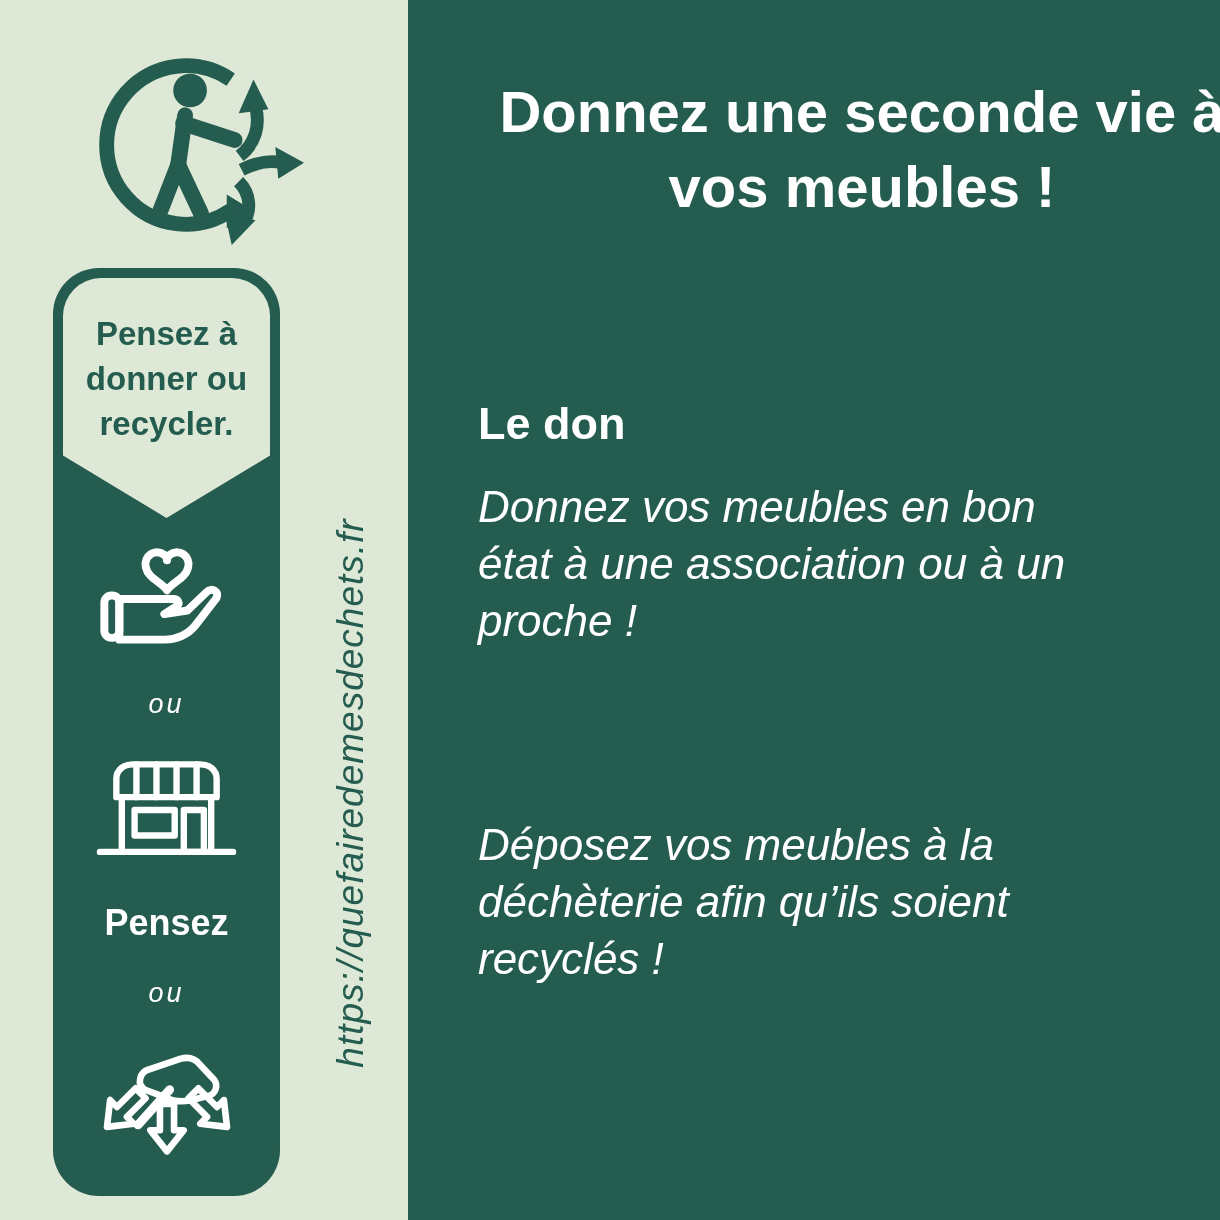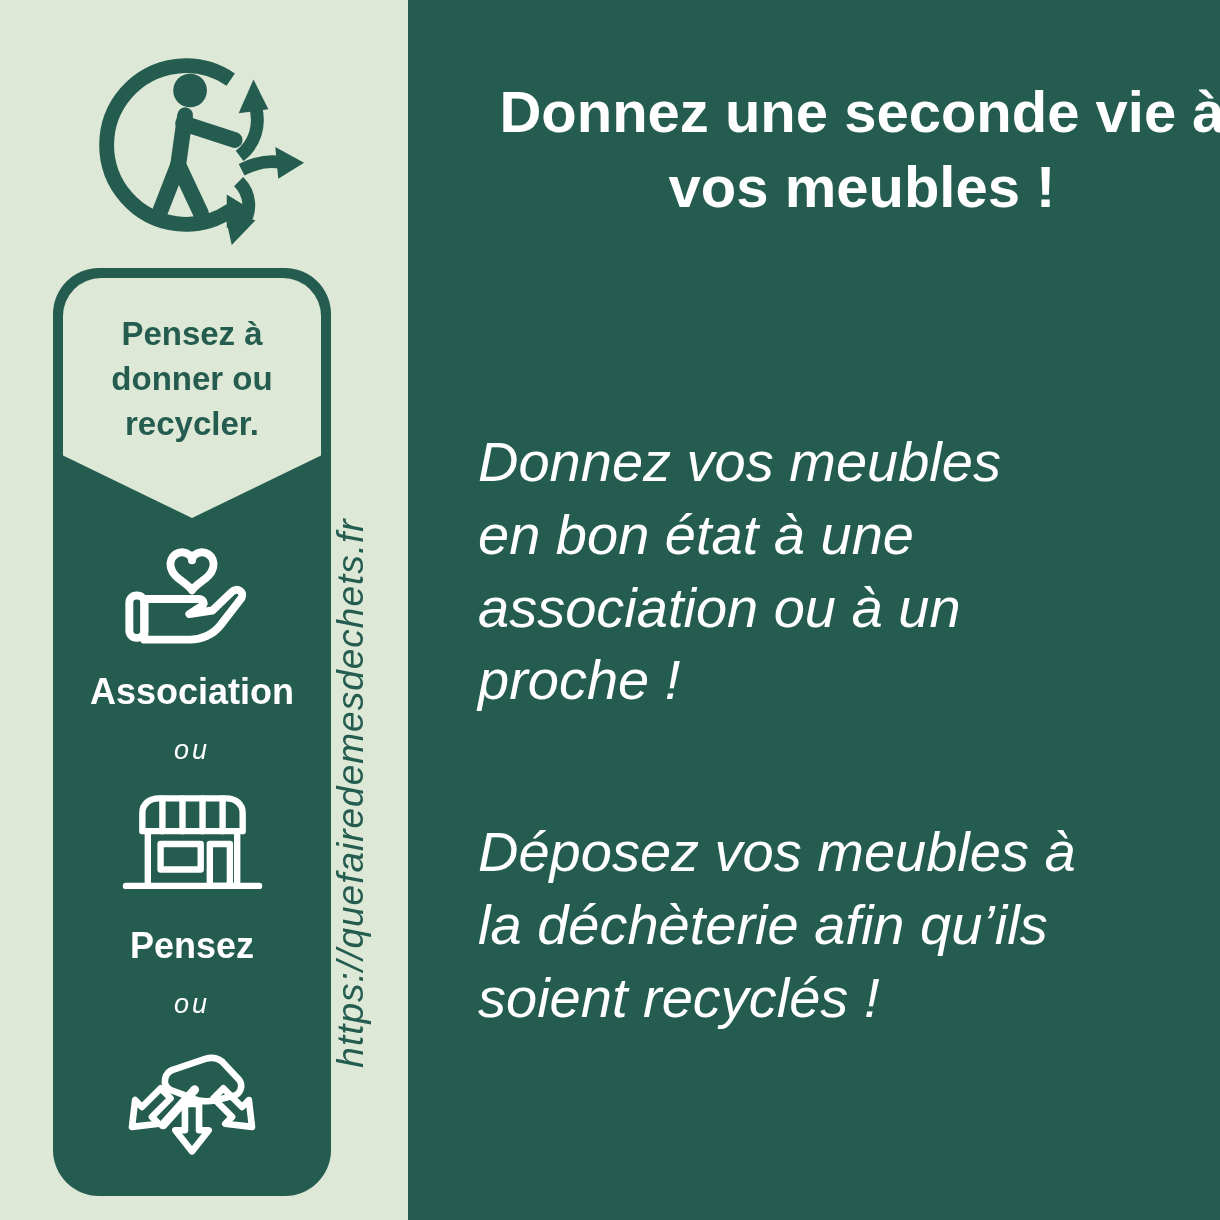--- a/index.html
+++ b/index.html
@@ -9,21 +9,21 @@
     font-family:"Liberation Sans","DejaVu Sans",sans-serif;
     color:var(--dark-green,#245c4f);
   }
   .right-panel {
     position:absolute; left:408px; top:0; width:812px; height:1220px;
     background:var(--dark-green,#245c4f);
   }
   
   .triman { position:absolute; left:90px; top:36px; width:218px; height:218px; color:var(--dark-green,#245c4f); }
   .banner {
-    position:absolute; left:53px; top:268px; width:278px; height:928px;
+    position:absolute; left:53px; top:268px; width:227px; height:928px;
     background:var(--dark-green,#245c4f); border-radius:46px;
   }
   .flag {
     position:absolute; left:10px; top:10px; right:10px; height:240px;
     background:var(--light-green,#dee8d6);
     border-radius:38px 38px 0 0;
     clip-path:polygon(0 0,100% 0,100% 74%,50% 100%,0 74%);
   }
   .flag-text {
     width:205px; margin:34px auto 0; text-align:center;
@@ -48,21 +48,21 @@
   .heading {
     position:absolute; left:408px; top:74px; width:908px; margin:0;
     padding:0 40px; box-sizing:border-box; text-align:center;
     color:#ffffff; font-size:58px; font-weight:bold; line-height:1.3;
   }
   .sec { position:absolute; left:478px; width:620px; }
   .sec-don { top:398px; }
   .sec-recyclage { top:788px; }
   .sec h2 { margin:0; color:#ffffff; font-size:45px; font-weight:bold; line-height:1.15; }
   .sec p  { margin:28px 0 0; max-width:600px; color:#ffffff; font-style:italic;
-            font-size:56px; line-height:1.3; }
+            font-size:44px; line-height:1.3; }
   svg { overflow:visible; }
 </style>
 </head>
 <body>
 
 <div class="poster">
 
   <svg class="triman" viewBox="0 0 220 220" xmlns="http://www.w3.org/2000/svg" aria-hidden="true">
     <g stroke="currentColor" fill="none" stroke-width="15">
       <path d="M142 44 A80 80 0 1 0 142 176"></path>
@@ -94,21 +94,20 @@
 
     <div class="banner-items">
 
       <svg class="opt-icon" width="150" height="124" viewBox="0 0 170 140" xmlns="http://www.w3.org/2000/svg" aria-hidden="true">
         <g stroke="#ffffff" fill="none" stroke-width="9" stroke-linejoin="round" stroke-linecap="round">
           <path d="M85 68 C78 58 64 55 61 42 C58 29 72 20 82 28 C84 30 85 32 85 34 C85 32 86 30 88 28 C98 20 112 29 109 42 C106 55 92 58 85 68 Z"></path>
           <rect x="14" y="74" width="17" height="48" rx="8"></rect>
           <path d="M31 78 H92 C98 78 100 83 96 86 L82 95 L108 91 L130 70 C136 64 145 70 141 77 L117 108 C109 118 96 124 83 124 H31 Z"></path>
         </g>
       </svg>
-      <div class="opt-label">Association</div>
 
       <div class="sep">ou</div>
 
       <svg class="opt-icon" width="155" height="119" viewBox="0 0 170 130" xmlns="http://www.w3.org/2000/svg" aria-hidden="true">
         <g stroke="#ffffff" fill="none" stroke-width="7" stroke-linejoin="round" stroke-linecap="round">
           <path d="M30 46 V26 C30 16 38 10 48 10 H122 C132 10 140 16 140 26 V46 Z"></path>
           <path d="M52 10 V46 M74 10 V46 M96 10 V46 M118 10 V46"></path>
           <path d="M36 46 V106 M134 46 V106"></path>
           <path d="M12 106 H158"></path>
           <rect x="50" y="60" width="44" height="28"></rect>
@@ -131,20 +130,21 @@
     </div>
   </div>
 
   <div class="url-vertical">https://quefairedemesdechets.fr</div>
 
   <div class="right-panel"></div>
 
   <h1 class="heading">Donnez une seconde vie à vos meubles !</h1>
 
   <section class="sec sec-don">
+    <h2>Le don</h2>
     <p>Donnez vos meubles en bon état à une association ou à un proche !</p>
   </section>
 
   <section class="sec sec-recyclage">
     <p>Déposez vos meubles à la déchèterie afin qu’ils soient recyclés !</p>
   </section>
 
 </div>
 
 </body></html>

